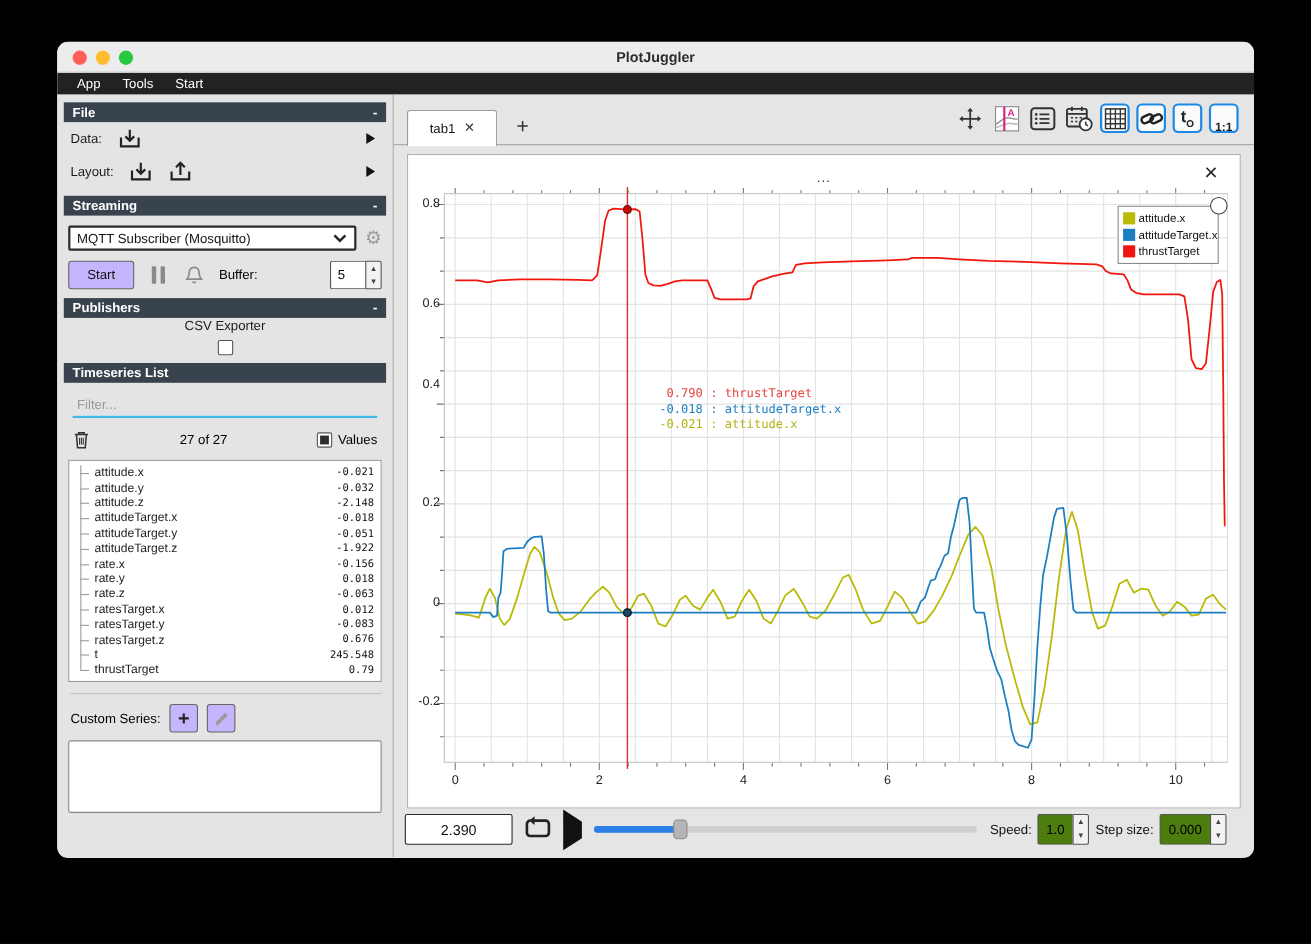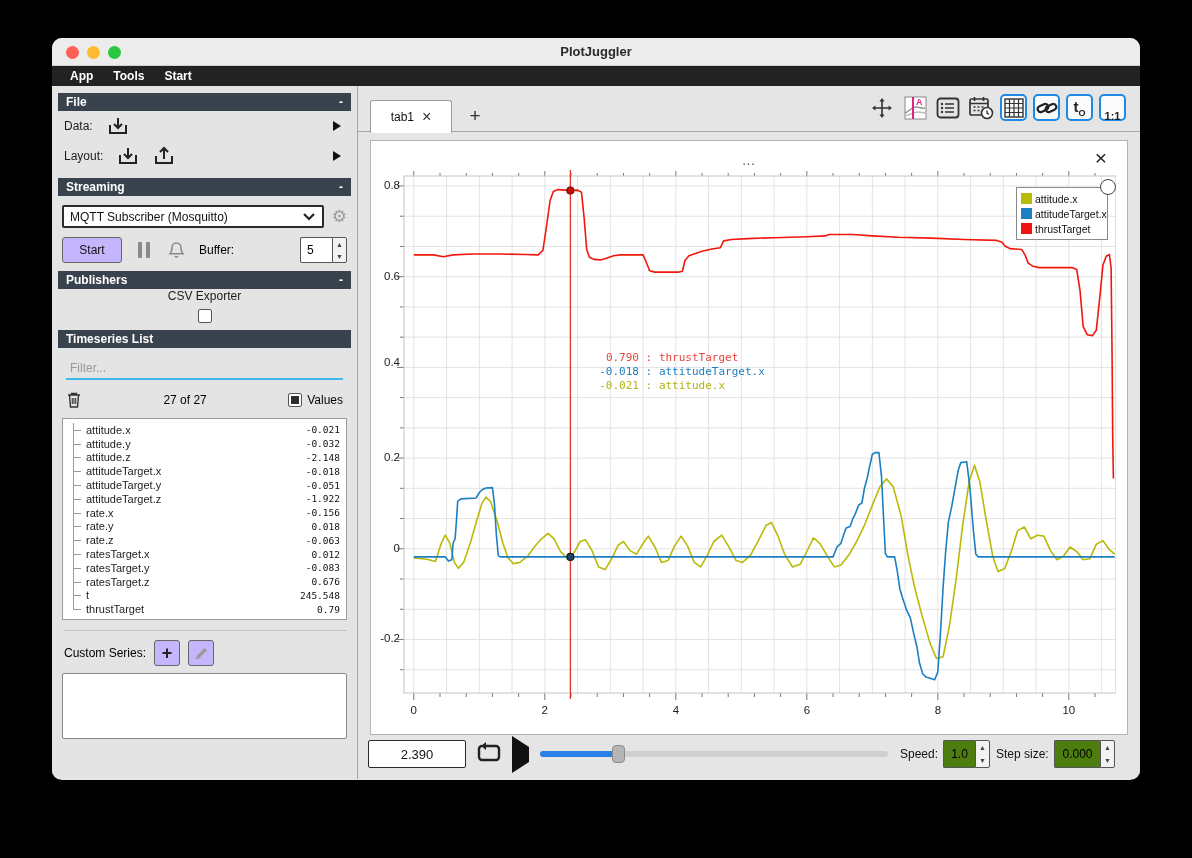--- a/index.html
+++ b/index.html
@@ -10,21 +10,21 @@
   
   .titlebar { height:28px; background:#ececec; border-bottom:1px solid #d0d0d0; position:relative;
               display:flex; align-items:center; justify-content:center; }
   .traffic { position:absolute; left:14px; top:8px; display:flex; gap:8px; }
   .light { width:13px; height:13px; border-radius:50%; }
   .light.red { background:#ff5f57; } .light.yellow { background:#febc2e; } .light.green { background:#28c840; }
   .win-title { font-size:13px; font-weight:bold; color:#2b2b2b; }
 
   
   .menubar { height:20px; background:#222; display:flex; align-items:center; padding-left:10px; gap:4px; }
-  .menu-item { color:#fff; font-size:12px; font-weight:700; padding:0 8px;text-align:right; }
+  .menu-item { color:#fff; font-size:12px; font-weight:400; padding:0 8px;text-align:right; }
 
   
   .content { display:flex; height:693px; }
   .sidebar { width:306px; border-right:1px solid #a8a8a8; background:#e4e4e4; overflow:hidden; }
   .mainpane { flex:1; position:relative; background:#e5e5e5; }
 
   
   .sec-hdr { margin:7px 6px 0 6px; height:18px; background:#38434d; color:#fff; font-size:12px; font-weight:bold;
              display:flex; align-items:center; padding:0 8px; }
   .sec-hdr .collapse { margin-left:auto; font-weight:bold; cursor:default; }
@@ -547,21 +547,21 @@
             <polyline points="17.8,389.9 30.9,391.2 39.4,393.5 45.3,375.3 49.3,367.2 53.9,375.3 58.4,394.4 62.4,400.3 67.6,394.4 74.2,375.3 80.7,352.7 85.9,335.4 89.9,329.1 94.5,333.6 101.0,352.7 106.9,375.3 112.1,389.9 117.4,395.8 123.9,394.4 131.8,388.0 139.7,377.2 145.6,370.8 152.1,365.4 158.0,370.8 164.5,383.5 169.8,388.9 174.4,390.3 179.0,383.1 184.2,373.5 189.4,371.7 196.0,382.6 202.5,398.9 209.1,401.6 215.6,390.8 222.2,377.2 227.4,373.5 234.0,382.6 240.5,386.2 247.1,375.3 252.3,368.1 258.9,379.0 265.4,394.4 272.0,392.6 278.5,378.1 285.1,368.1 291.6,378.1 298.2,394.4 304.7,398.9 311.3,387.1 317.8,373.5 325.7,367.2 333.5,379.9 340.1,392.6 346.6,394.4 354.5,387.1 362.4,372.6 370.2,357.2 375.5,354.5 382.0,368.1 388.6,386.2 396.4,398.9 404.3,396.2 410.8,383.5 417.4,369.9 423.9,375.3 431.8,388.9 438.3,398.9 444.9,397.1 452.8,387.1 460.6,373.5 468.5,357.2 476.3,337.2 484.2,318.2 490.7,310.9 497.3,319.1 505.2,348.1 511.7,386.2 518.3,418.0 526.1,447.9 534.0,475.1 540.5,490.5 547.1,488.7 553.6,457.0 560.2,410.7 566.7,357.2 573.3,312.8 578.5,297.3 583.8,313.7 590.3,352.7 596.9,388.9 602.1,403.5 608.6,400.7 615.2,383.5 621.7,362.6 628.3,359.0 634.8,370.8 641.4,367.2 647.9,368.1 654.5,382.6 661.0,391.7 667.6,388.0 674.1,379.0 680.7,383.5 687.2,391.7 693.8,390.8 700.3,376.2 706.9,372.6 713.4,381.7 718.7,386.2" fill="none" stroke="#b9ba06" stroke-width="1.6" stroke-linejoin="round"></polyline>
             <polyline points="17.8,388.9 49.3,388.9 52.5,393.0 55.8,391.7 57.1,375.3 59.1,370.8 60.4,353.6 61.7,333.2 65.0,330.9 80.1,330.0 83.3,324.5 86.6,321.4 89.9,320.0 96.4,319.6 98.4,335.4 100.4,367.2 102.3,387.6 104.3,388.9 437.0,388.9 441.0,379.0 444.9,375.3 447.5,367.2 450.1,359.9 454.1,358.6 456.7,350.9 459.3,345.9 462.6,337.2 465.9,335.0 468.5,320.0 471.1,310.5 473.7,298.2 476.3,286.5 479.0,284.6 482.9,284.6 485.5,308.2 487.5,349.0 489.4,385.3 491.4,388.9 498.6,388.9 501.2,402.6 503.8,420.7 506.5,429.8 510.4,441.6 514.3,449.7 517.6,465.1 520.9,478.7 523.5,495.1 526.8,506.0 530.0,509.1 538.6,511.8 541.8,504.1 544.5,464.7 547.1,419.3 549.7,383.1 552.3,354.5 555.6,339.1 558.9,320.9 562.1,302.8 564.8,294.6 570.7,293.7 573.9,319.6 577.2,360.4 579.8,386.2 582.4,388.9 718.7,388.9" fill="none" stroke="#1c7fc2" stroke-width="1.6" stroke-linejoin="round"></polyline>
             <polyline points="17.8,86.9 37.5,86.9 47.3,88.7 57.1,86.9 76.8,86.0 103.0,86.0 129.2,86.5 142.3,86.9 146.9,82.4 150.1,61.1 154.1,32.5 157.3,23.4 161.9,21.6 168.5,22.1 174.4,22.5 181.6,22.1 185.5,24.3 188.1,49.7 190.7,81.5 193.4,89.2 198.0,91.4 204.5,91.9 211.1,90.1 217.6,87.8 224.2,86.9 247.1,86.9 251.0,96.0 253.6,102.8 258.9,104.1 283.1,104.1 286.4,103.2 289.0,92.4 292.9,87.8 299.5,85.5 306.0,83.3 315.9,81.0 324.4,79.7 327.6,72.9 335.5,71.5 351.9,70.6 378.1,69.7 410.8,68.8 429.2,67.9 433.1,66.5 456.7,66.5 476.3,67.9 502.5,69.2 535.3,70.1 568.0,71.5 600.8,72.4 606.0,74.2 609.3,78.3 613.9,80.6 625.7,81.5 629.0,86.9 632.2,95.1 636.8,98.2 643.4,99.6 676.1,99.6 680.7,101.4 684.0,122.3 687.2,158.6 691.2,166.7 696.4,167.6 700.3,162.2 703.6,131.4 706.9,97.3 710.2,88.3 713.4,86.5 715.1,99.6 716.1,190.3 716.7,267.4 717.4,310.5" fill="none" stroke="#f1170c" stroke-width="1.6" stroke-linejoin="round"></polyline>
             <line x1="174.3735050597976" y1="2" x2="174.3735050597976" y2="531" stroke="#e0342a" stroke-width="1.3"></line>
             <circle cx="174.3735050597976" cy="22.51228070175435" r="3.5" fill="#cc0b00" stroke="#6e0e0e" stroke-width="1.2"></circle>
             <circle cx="174.3735050597976" cy="388.94736842105266" r="3.5" fill="#1c4766" stroke="#10161c" stroke-width="1.2"></circle>
           </svg>
         <div class="ylabels" id="ylabels">
             <span style="top: 10.9772px;">0.8</span>
             <span style="top: 101.679px;">0.6</span>
-            <span style="top: 188px; margin-left: 34px;">0.4</span>
+            <span style="top: 176px; margin-left: 34px;">0.4</span>
             <span style="top: 283.082px;">0.2</span>
             <span style="top: 373.784px;">0</span>
             <span style="top: 464.486px;">-0.2</span>
           </div>
         <div class="xlabels" id="xlabels">
             <span style="left: 2.82521px;">0</span>
             <span style="left: 133.828px;">2</span>
             <span style="left: 264.831px;">4</span>
             <span style="left: 395.833px;">6</span>
             <span style="left: 526.836px;">8</span>

